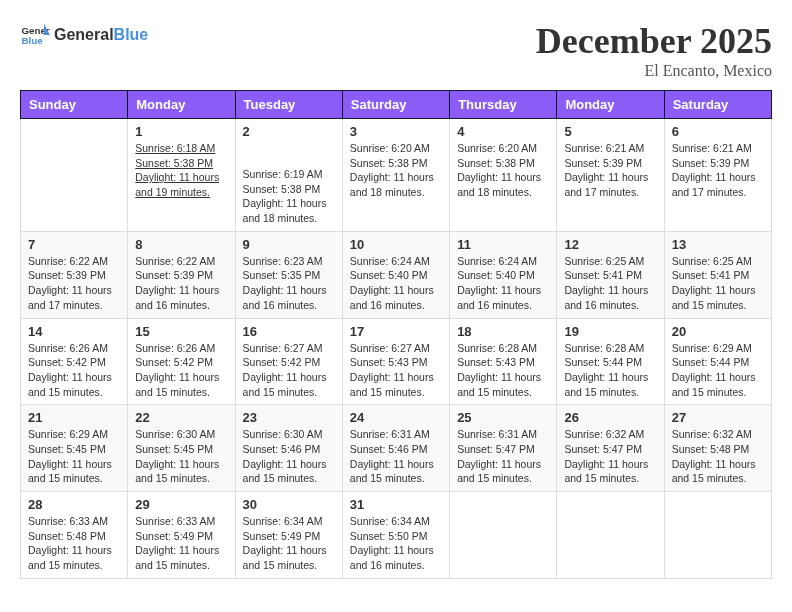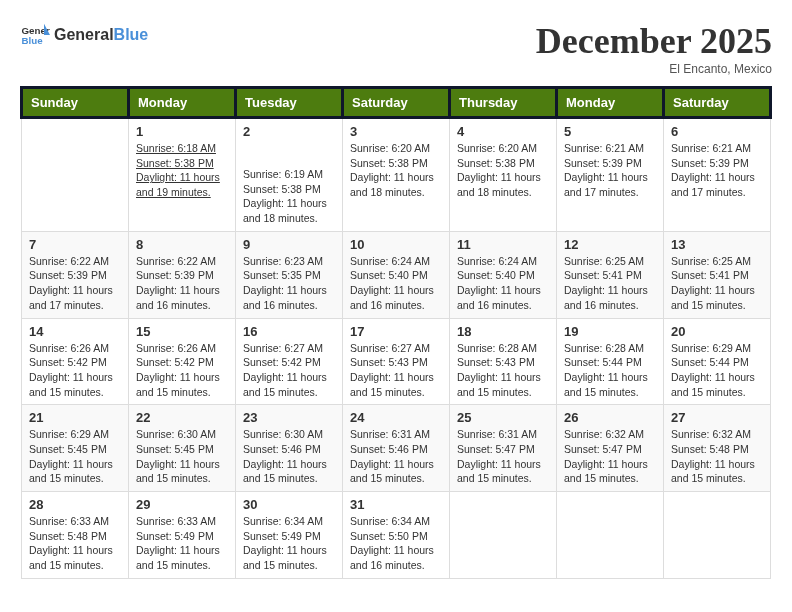--- a/index.html
+++ b/index.html
@@ -28,35 +28,36 @@
     .title-area {
       text-align: right;
     }
     .month-title {
       font-size: 36px;
       font-weight: bold;
       color: #333;
       font-family: Liberation Serif, serif;
     }
     .location-title {
-      font-size: 12px;
+      font-size: 16px;
       color: #555;
+      font-family: Liberation Serif, serif;
     }
     .calendar {
       width: 100%;
       border-collapse: collapse;
       border: 1px solid #ccc;
     }
     .calendar th {
-      background-color: #4d7c0f;
+      background-color: #8b5cf6;
       color: #fff;
       text-align: left;
       padding: 6px 8px;
       font-size: 13px;
-      border: 3px solid #0f172a;
+      border: 1px solid #0f172a;
     }
     .calendar td {
       vertical-align: top;
       padding: 5px 7px;
       border: 1px solid #ddd;
       width: 14.28%;
       min-height: 80px;
       font-size: 11px;
       color: #333;
       background: #fff;

